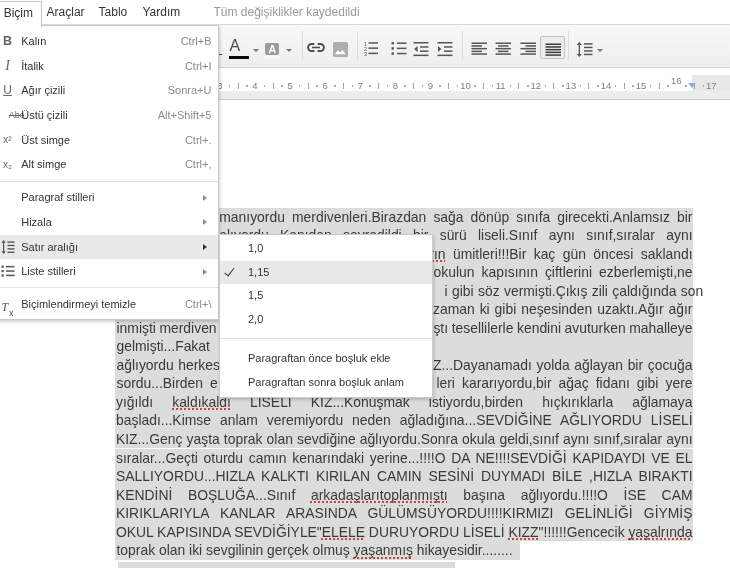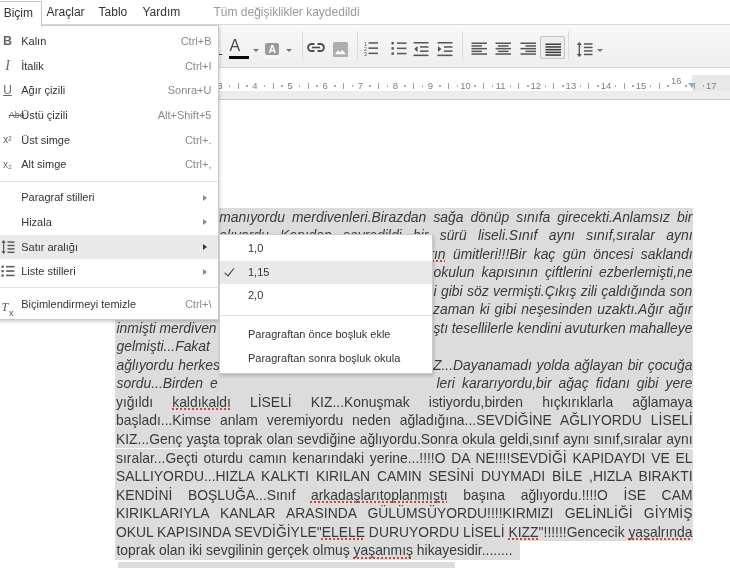--- a/index.html
+++ b/index.html
@@ -4,21 +4,21 @@
 <style>
   html,body{margin:0;padding:0;}
   body{width:730px;height:568px;overflow:hidden;position:relative;background:#fff;
        font-family:"Liberation Sans",sans-serif;}
   .abs{position:absolute;}
 
   
   .ln{position:absolute;left:114.5px;width:578px;height:18.52px;line-height:18.52px;
       font-size:13.9px;color:#3a3a3a;background:#dcdcdc;white-space:nowrap;}
   .jf{text-align:justify;text-align-last:justify;white-space:normal;padding:0 0 0 1.5px;width:576.5px;}
-  .fr{position:absolute;top:0;white-space:pre;font-style:italic;}
+  .fr{position:absolute;top:0;white-space:pre;}
   .sp{text-decoration:underline;text-decoration-style:dotted;text-decoration-color:#d04437;
       text-decoration-thickness:1.6px;text-underline-offset:2.2px;text-decoration-skip-ink:none;}
 
   
   .menu{position:absolute;background:#fff;border:1px solid #cbcbcb;
         box-shadow:1px 2px 3px rgba(0,0,0,.18);}
   .mrow{position:relative;height:24.7px;line-height:24.7px;font-size:11px;color:#333;}
   .mrow .lab{position:absolute;left:24.7px;top:0;}
   .mrow .sc{position:absolute;right:6px;top:0;color:#8a8a8a;}
   .mrow .ico{position:absolute;left:3px;top:0;width:16px;height:24.7px;color:#666;}
@@ -39,21 +39,21 @@
 <div class="ln" id="L1" style="top:226.2px;">
       <span class="fr" id="f1" style="left:104.8px;word-spacing:7.42px;">alıyordu Kapıdan seyredildi bir sürü liseli.Sınıf aynı sınıf,sıralar aynı</span>
     </div>
 <div class="ln" id="L2" style="top:244.7px;">
       <span class="fr" id="f2" style="left:290.2px;word-spacing:3.52px;"><span class="sp">yılların</span> ümitleri!!!Bir kaç gün öncesi saklandı</span>
     </div>
 <div class="ln" id="L3" style="top:263.3px;">
       <span class="fr" id="f3" style="left:319.0px;word-spacing:3.20px;">okulun kapısının çiftlerini ezberlemişti,ne</span>
     </div>
 <div class="ln" id="L4" style="top:281.8px;">
-      <span class="fr" id="f4" style="left:319px;word-spacing:0.53px;">i gibi söz vermişti.Çıkış zili çaldığında son</span>
+      <span class="fr" id="f4" style="left:330px;word-spacing:0.53px;">i gibi söz vermişti.Çıkış zili çaldığında son</span>
     </div>
 <div class="ln" id="L5" style="top:300.3px;">
       <span class="fr" id="f5" style="left:318.5px;word-spacing:1.09px;">zaman ki gibi neşesinden uzaktı.Ağır ağır</span>
     </div>
 <div class="ln" id="L6" style="top:318.8px;">
       <span class="fr" id="f6a" style="left:2.0px;word-spacing:-0.27px;">inmişti merdiven</span>
       <span class="fr" id="f6" style="left:318.9px;word-spacing:-0.27px;">ştı tesellilerle kendini avuturken mahalleye</span>
     </div>
 <div class="ln" id="L7" style="top:337.3px;">
       <span class="fr" id="f7a" style="left:2.0px;word-spacing:5.29px;">gelmişti...Fakat</span>
@@ -361,23 +361,26 @@
 <div id="submenu" class="menu" style="left:218.5px;top:233.5px;width:212px;z-index:26;">
   <div style="height:2.5px;"></div>
   <div class="mrow" style="height:23.7px;line-height:23.7px;">
       <span class="lab" style="left:28.5px;">1,0</span>
     </div>
   <div class="mrow hl" style="height:23.7px;line-height:23.7px;">
       <span class="lab" style="left:28.5px;">1,15</span>
     <span style="position:absolute;left:7px;top:5.5px;width:4px;height:8.5px;border-right:1.5px solid #333;border-bottom:1.5px solid #333;transform:rotate(38deg);"></span>
   </div>
   <div class="mrow" style="height:23.7px;line-height:23.7px;">
+      <span class="lab" style="left:28.5px;">1,5</span>
+    </div>
+  <div class="mrow" style="height:23.7px;line-height:23.7px;">
       <span class="lab" style="left:28.5px;">2,0</span>
     </div>
   <div class="msep" style="margin:6.5px 0;"></div>
   <div class="mrow" style="height:24.2px;line-height:24.2px;">
       <span class="lab" style="left:28.5px;">Paragraftan önce boşluk ekle</span>
     </div>
   <div class="mrow" style="height:24.2px;line-height:24.2px;">
-      <span class="lab" style="left:28.5px;">Paragraftan sonra boşluk okula</span>
+      <span class="lab" style="left:28.5px;">Paragraftan sonra boşluk anlam</span>
     </div>
   <div style="height:2.8px;"></div>
 </div>
 
 </body></html>

